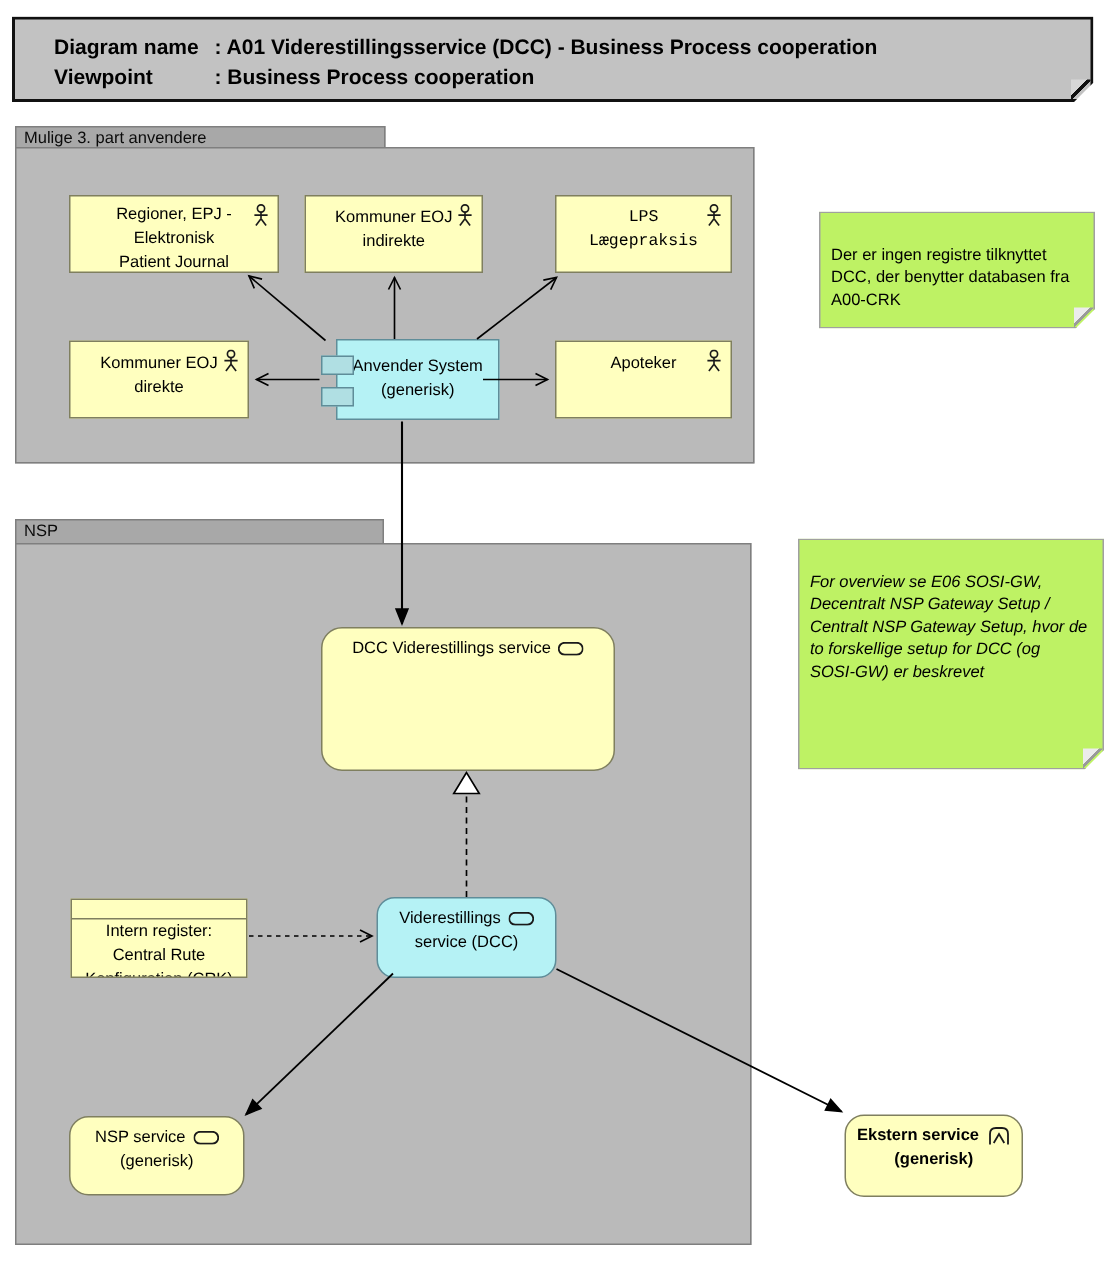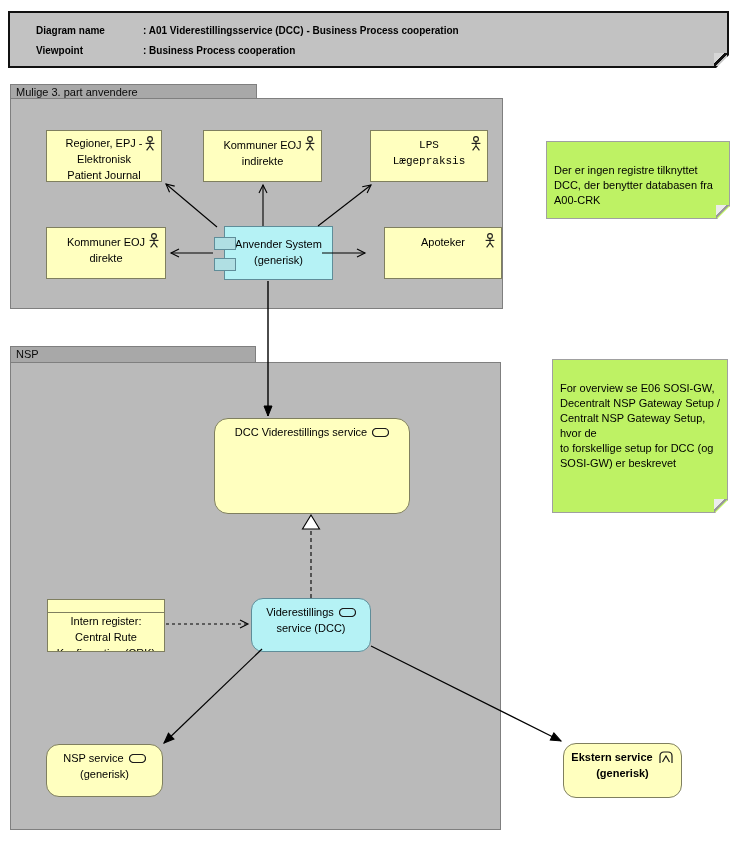--- a/index.html
+++ b/index.html
@@ -5,52 +5,52 @@
   html,body{margin:0;padding:0;background:#fff;}
   #stage{position:relative;width:741px;height:849px;background:#ffffff;
          font-family:"Liberation Sans",sans-serif;color:#000;overflow:hidden;}
   .abs{position:absolute;box-sizing:border-box;}
 
   
   .fold{clip-path:polygon(0 0,100% 0,100% calc(100% - 13px),calc(100% - 13px) 100%,0 100%);}
   .fold::after{content:"";position:absolute;right:0;bottom:0;width:13px;height:13px;
     background:linear-gradient(135deg,#ececec 40%,#9a9a9a 40%,#9a9a9a 52%,rgba(0,0,0,0) 52%);}
   .title-note{left:8px;top:11px;width:721px;height:57px;background:#c2c2c2;
-    border:2px solid #111;font-weight:bold;font-size:10px;padding:8px 0 0 26px;line-height:20px;}
+    border:2px solid #111;font-weight:bold;font-size:14px;padding:8px 0 0 26px;line-height:20px;}
   .title-note::after{background:linear-gradient(135deg,#d7d7d7 40%,#111 40%,#111 54%,rgba(0,0,0,0) 54%);}
   .trow{display:flex;}
   .tlabel{width:107px;flex:0 0 107px;}
   .note{background:#bef264;border:1px solid #a0a0a0;font-size:11px;line-height:15px;
         padding:6px 6px 0 7px;white-space:pre-line;}
   .note1{left:546px;top:141px;width:184px;height:78px;}
-  .note2{left:552px;top:359px;width:176px;height:154px;}
+  .note2{left:532px;top:359px;width:204px;height:154px;font-style:italic;}
 
   
   .gtab{background:#a8a8a8;border:1px solid #7f7f7f;font-size:11px;padding:1px 0 0 5px;color:#0a0a0a;}
   .gbody{background:#bababa;border:1px solid #7f7f7f;}
   .g1tab{left:10px;top:84px;width:247px;height:15px;}
   .g1body{left:10px;top:98px;width:493px;height:211px;}
   .g2tab{left:10px;top:346px;width:246px;height:17px;}
   .g2body{left:10px;top:362px;width:491px;height:468px;}
 
   
   .node{font-size:11px;line-height:16px;text-align:center;z-index:3;}
   .actor{background:#ffffbf;border:1px solid #7f7f5f;padding-top:6px;}
   .actor .person{position:absolute;top:5px;right:5px;}
   .comp{background:#b5f2f5;border:1px solid #5f8d99;padding-top:9px;}
   .sq{position:absolute;left:-11px;width:20px;height:11px;background:#b0dfe3;border:1px solid #5f8d99;}
   .svc{background:#ffffbf;border:1px solid #7f7f5f;border-radius:13px;padding-top:5px;}
   .csvc{background:#b5f2f5;border:1px solid #5f8d99;border-radius:12px;padding-top:5px;}
   .iconline{display:flex;justify-content:center;align-items:center;gap:5px;}
-  .regioner{left:46px;top:130px;width:116px;height:52px;padding-top:4px;}
+  .regioner{left:46px;top:130px;width:140px;height:52px;padding-top:4px;}
   .k-ind{left:203px;top:130px;width:119px;height:52px;}
   .lps{left:370px;top:130px;width:118px;height:52px;font-family:Liberation Mono, monospace;}
   .k-dir{left:46px;top:227px;width:120px;height:52px;}
   .anvender{left:224px;top:226px;width:109px;height:54px;}
-  .apoteker{left:370px;top:227px;width:118px;height:52px;margin-left:14px;}
+  .apoteker{left:370px;top:227px;width:118px;height:52px;}
   .dccbox{left:214px;top:418px;width:196px;height:96px;border-radius:14px;}
   .intern{left:47px;top:599px;width:118px;height:53px;background:#ffffbf;border:1px solid #7f7f5f;overflow:hidden;}
   .intern .bar{height:12px;border-bottom:1px solid #7f7f5f;}
   .cyandcc{left:251px;top:598px;width:120px;height:54px;}
   .nspsvc{left:46px;top:744px;width:117px;height:53px;}
   .ekstern{left:563px;top:743px;width:119px;height:55px;font-weight:bold;}
 
   svg.rel{position:absolute;left:0;top:0;z-index:5;pointer-events:none;}
 </style>
 </head>

